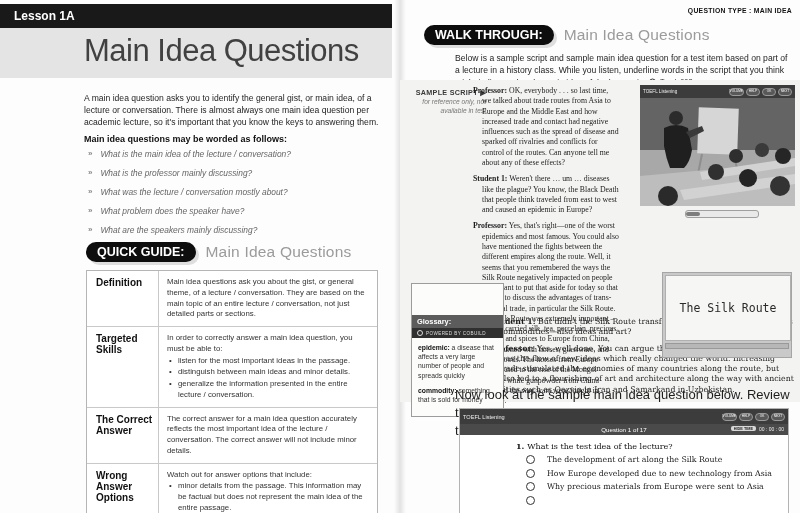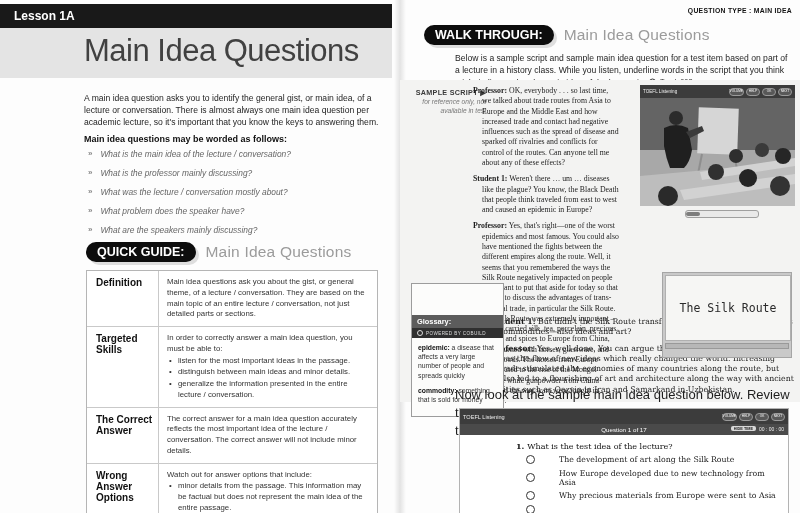--- a/index.html
+++ b/index.html
@@ -95,21 +95,21 @@
   #q-panel{left:459px;top:408px;width:330px;background:#fff;border:1px solid #b3b3b3;box-sizing:border-box;}
   #q-titlebar{height:15px;font-size:5.6px;}
   #q-counterbar{height:11px;background:#4a4a4a;color:#fff;display:flex;align-items:center;position:relative;}
   #q-counter{width:100%;text-align:center;font-size:6.2px;}
   #q-clockwrap{position:absolute;right:4px;top:1.5px;display:flex;gap:3px;align-items:center;}
   #hide-time{background:#d8d8d8;color:#222;font-size:3.8px;font-weight:bold;border-radius:2px;padding:0.5px 3px;}
   #q-clock{font-size:5px;color:#eee;}
   #q-body{padding:6px 10px 8px 56px;}
   #q-line{font-family:"DejaVu Serif",serif;font-size:8px;color:#111;margin-bottom:4px;}
   #q-line b{margin-right:3px;}
-  .opt-row{display:flex;align-items:center;gap:24px;margin:0 0 4.5px 10px;}
+  .opt-row{display:flex;align-items:center;gap:12px;margin:0 0 4.5px 10px;}
   .radio{width:7px;height:7px;border:1px solid #333;border-radius:50%;background:#fff;flex:none;}
   .opt-text{font-family:"DejaVu Serif",serif;font-size:7.8px;color:#1c1c1c;}
 </style>
 </head>
 <body>
 
 <div id="spread">
 
   <div class="abs" id="lesson-bar">
     <span>Lesson 1A</span>

